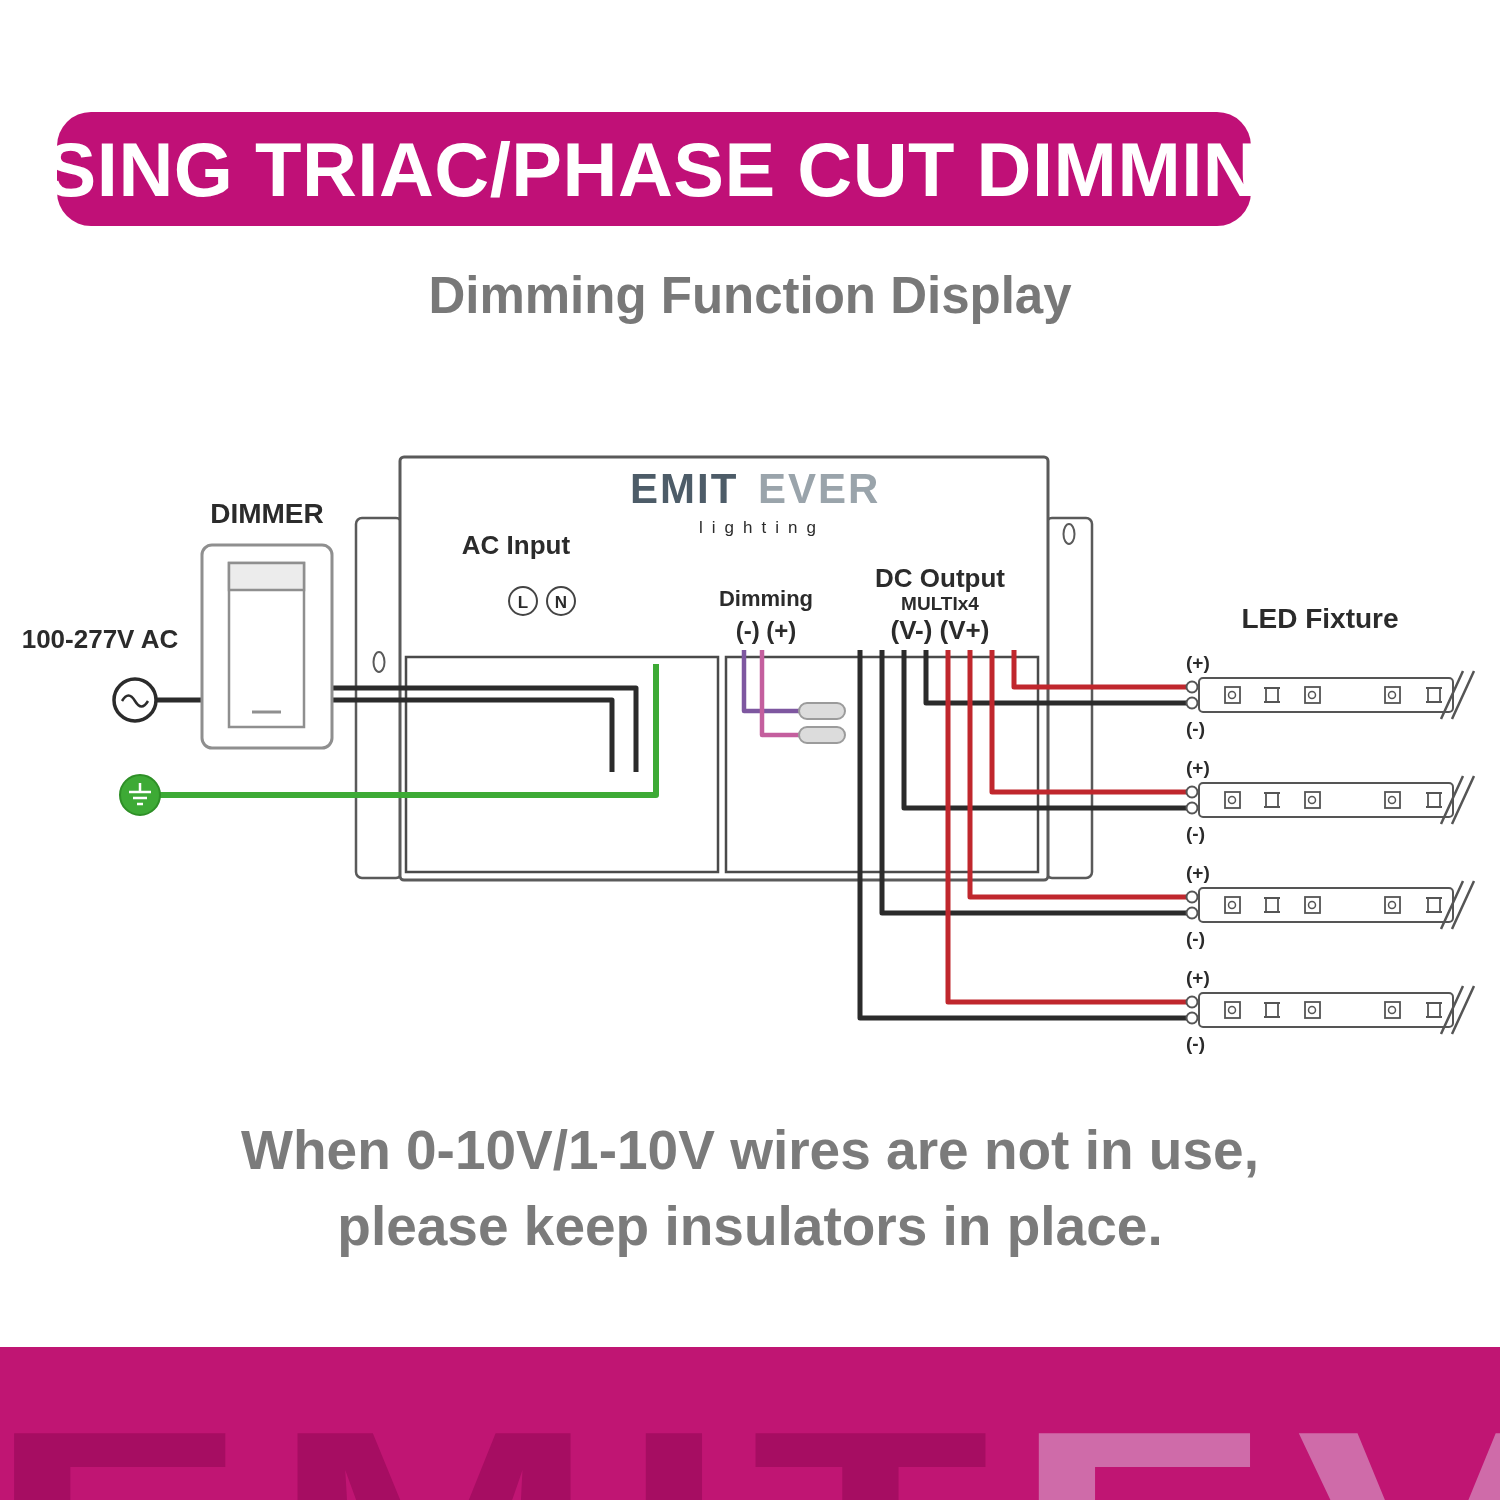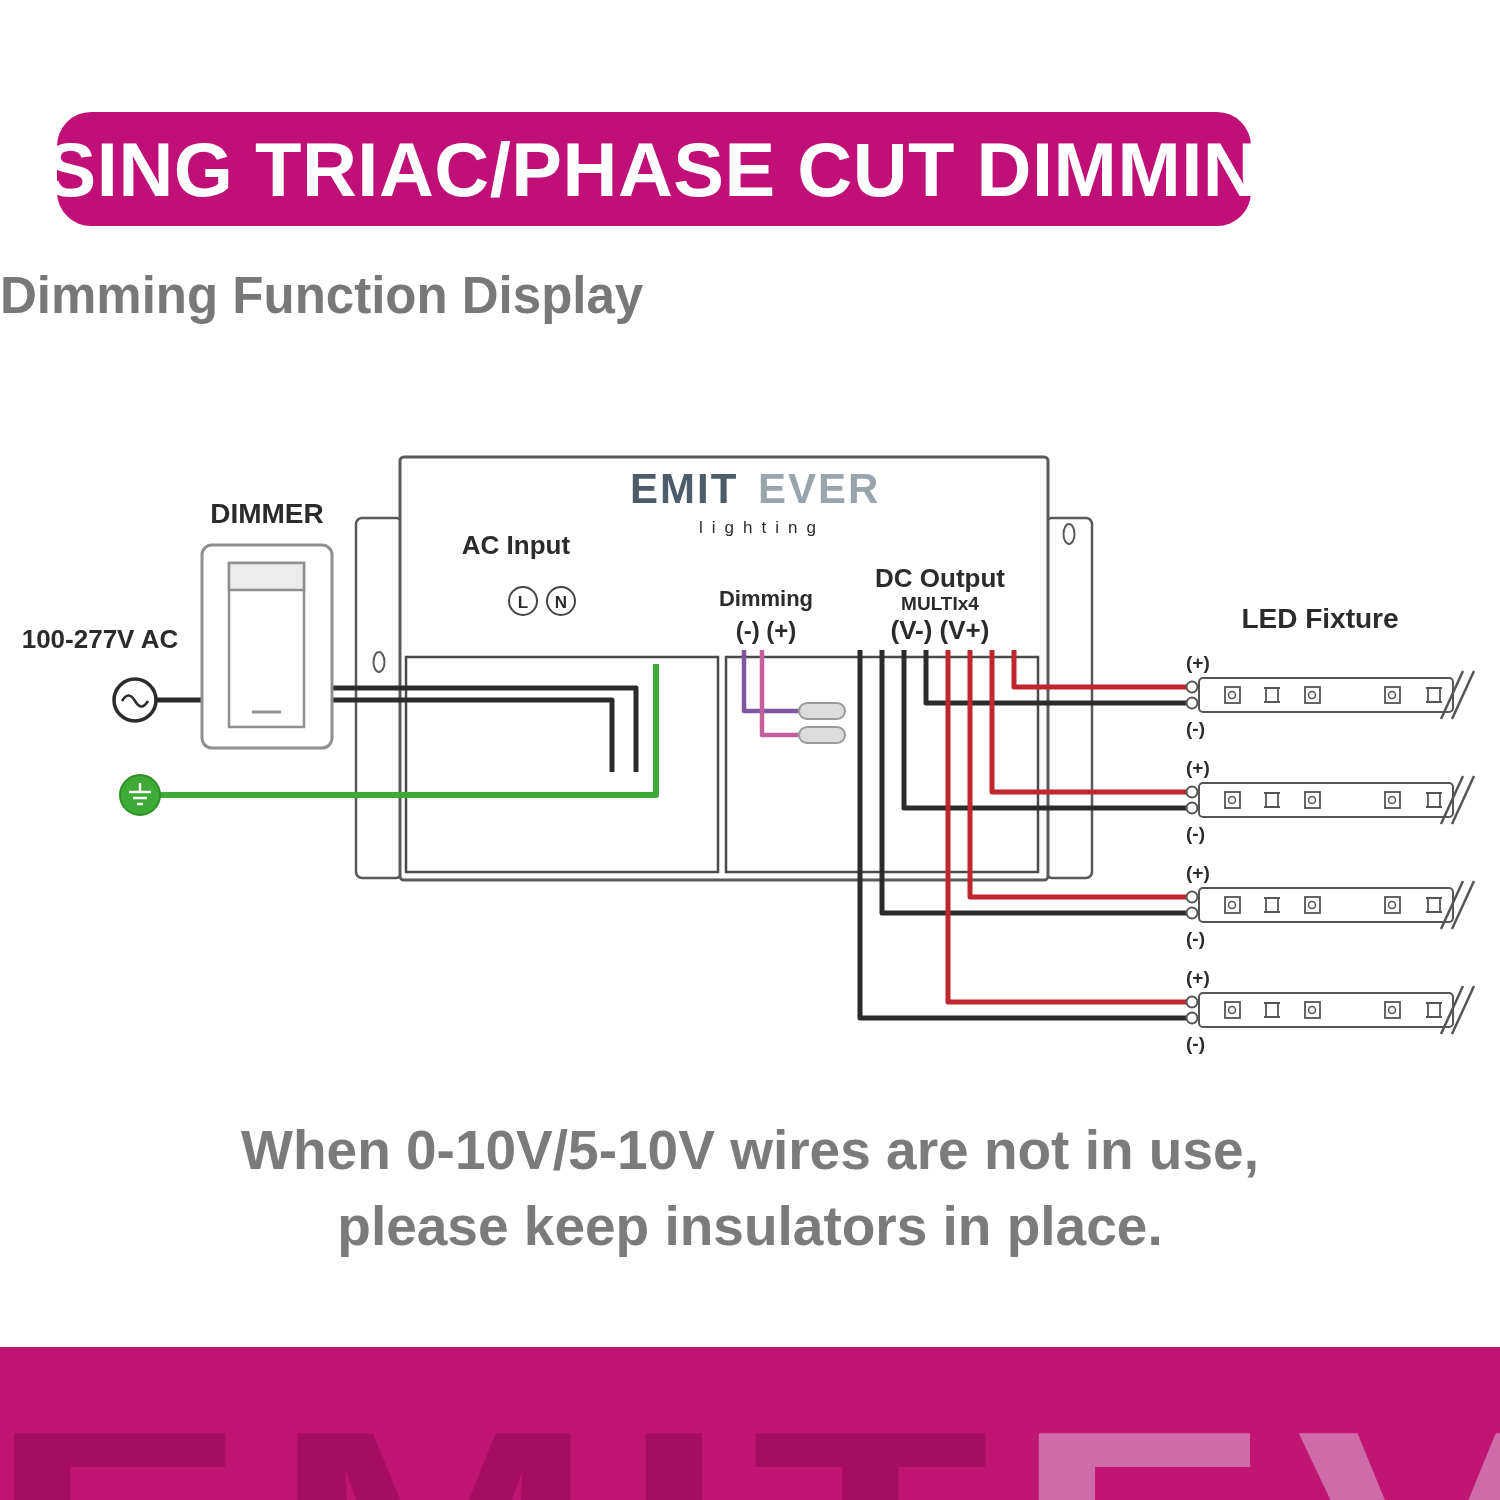--- a/index.html
+++ b/index.html
@@ -16,21 +16,21 @@
     background: #c01077;
     border-radius: 34px;
     display: flex; align-items: center; justify-content: center;
   }
   .banner-title {
     color: #ffffff; font-size: 76px; font-weight: 700;
     letter-spacing: 0.5px; white-space: nowrap;
   }
   .subtitle {
     position: absolute; top: 266px; left: 0; width: 100%;
-    font-size: 51px; font-weight: 700; color: #787878;
+    text-align: center; font-size: 51px; font-weight: 700; color: #787878;
   }
   svg.diagram { position: absolute; left: 0; top: 0; }
   svg text { font-family: "Liberation Sans", "DejaVu Sans", sans-serif; fill: #2b2b2b; }
   .caption {
     position: absolute; left: 0; width: 100%; text-align: center;
     font-weight: 700; color: #7b7b7b; font-size: 55px; white-space: nowrap;
   }
   .caption.line1 { top: 1118px; }
   .caption.line2 { top: 1184px; margin-top: 10px; }
   .band {
@@ -202,20 +202,20 @@
     <rect x="1385" y="1002" width="15" height="16" fill="#ffffff" stroke-width="1.8"></rect>
       <circle cx="1392" cy="1010" r="3.5" fill="none" stroke-width="1.5"></circle>
     <rect x="1428" y="1003" width="12" height="14" fill="#ffffff" stroke-width="1.8"></rect>
       <path d="M 1426 1003 H 1442 M 1426 1017 H 1442" stroke-width="2" fill="none"></path>
     <path d="M 1441 1034 L 1463 986 M 1452 1034 L 1474 986" stroke-width="2.5" fill="none"></path>
     <text x="1186" y="984" font-size="19" font-weight="600" fill="#4a4a4a" stroke="none">(+)</text>
     <text x="1186" y="1050" font-size="19" font-weight="600" fill="#4a4a4a" stroke="none">(-)</text>
   </g>
 </svg>
 
-<div class="caption line1">When 0-10V/5-10V wires are not in use,</div>
+<div class="caption line1">When 0-10V/1-10V wires are not in use,</div>
 <div class="caption line2">please keep insulators in place.</div>
 
 <div class="band">
   <div class="band-text">
     <span class="band-bold">EMIT</span><span class="band-light">EVER</span>
   </div>
 </div>
 
 </body></html>

